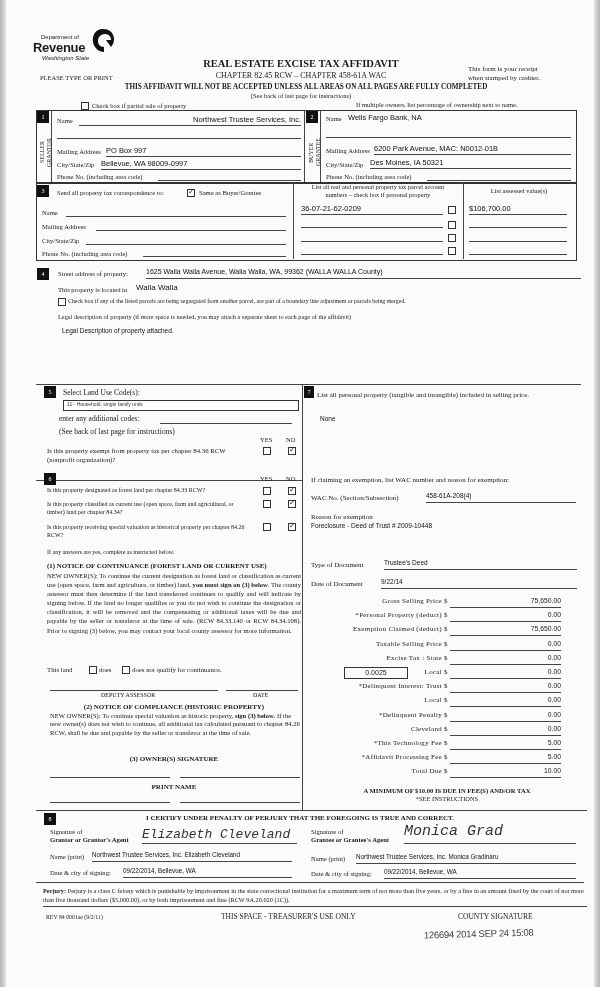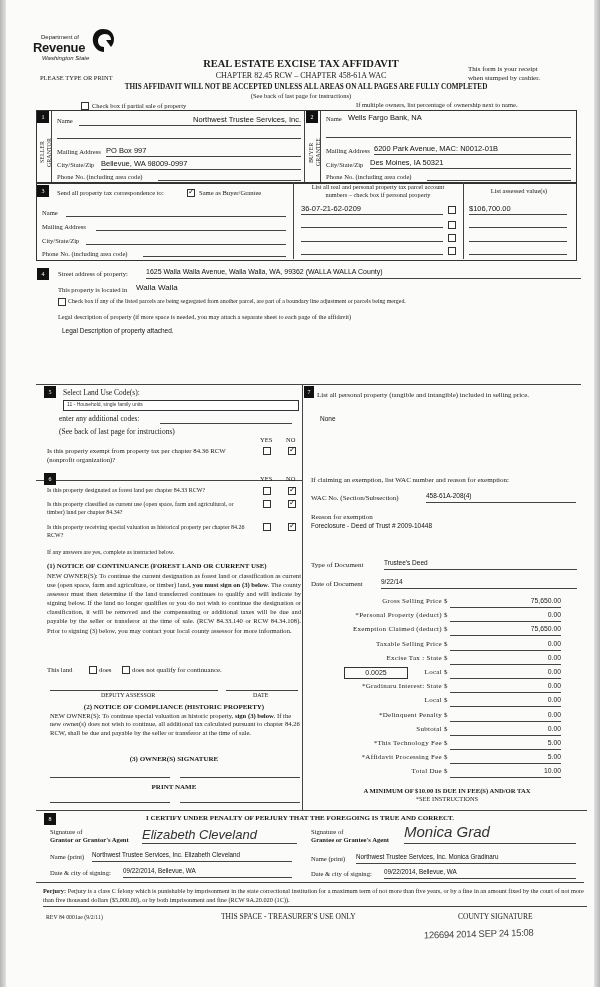--- a/index.html
+++ b/index.html
@@ -18,21 +18,21 @@
   .cb.checked::after{content:"\2713";position:absolute;left:0px;top:-3px;font-size:8px;color:#111;font-family:"DejaVu Sans",sans-serif;}
   .vtext{position:absolute;writing-mode:vertical-rl;transform:rotate(180deg);font-size:6px;text-align:center;line-height:7px;}
   .hline{position:absolute;height:0;border-top:0.8px solid #444;}
   .vline{position:absolute;width:0;border-left:0.8px solid #444;}
   .center{text-align:center;}
   .bold{font-weight:bold;}
   .amt-row{position:absolute;left:296px;width:290px;height:13px;}
   .amt-row .alabel{position:absolute;right:150px;top:0;font-size:7px;letter-spacing:0.3px;white-space:nowrap;}
   .amt-row .dollar{position:absolute;left:142px;top:0;font-size:7px;}
   .amt-row .aval{position:absolute;left:148px;width:111px;top:0;text-align:right;font-family:"Liberation Sans",sans-serif;font-size:6.8px;border-bottom:0.8px solid #444;height:10px;}
-  .sig{font-family:Liberation Sans, sans-serif;font-style:italic;color:#333;}
+  .sig{font-family:Liberation Mono, monospace;font-style:italic;color:#333;}
 </style>
 </head>
 <body>
 
 <div class="edge-l"></div>
 <div class="edge-r"></div>
 <div class="page">
 
   <div class="abs" style="left:27px;top:26px;width:100px;height:40px;text-align:right;">
     <div class="abs sans" style="left:8px;top:8px;font-size:6px;">Department of</div>
@@ -245,36 +245,36 @@
     <span class="dollar">$</span>
     <span class="aval">0.00</span>
   </div>
   <div class="abs box center sans" style="left:338px;top:667px;width:62px;height:10px;font-size:7px;line-height:10px;">0.0025</div>
   <div class="amt-row" style="top:668px;">
     <span class="alabel">Local</span>
     <span class="dollar">$</span>
     <span class="aval">0.00</span>
   </div>
   <div class="amt-row" style="top:682px;">
-    <span class="alabel">*Gradinaru Interest: State</span>
+    <span class="alabel">*Delinquent Interest: Trust</span>
     <span class="dollar">$</span>
     <span class="aval">0.00</span>
   </div>
   <div class="amt-row" style="top:696px;">
     <span class="alabel">Local</span>
     <span class="dollar">$</span>
     <span class="aval">0.00</span>
   </div>
   <div class="amt-row" style="top:711px;">
     <span class="alabel">*Delinquent Penalty</span>
     <span class="dollar">$</span>
     <span class="aval">0.00</span>
   </div>
   <div class="amt-row" style="top:725px;">
-    <span class="alabel">Subtotal</span>
+    <span class="alabel">Cleveland</span>
     <span class="dollar">$</span>
     <span class="aval">0.00</span>
   </div>
   <div class="amt-row" style="top:739px;">
     <span class="alabel">*This Technology Fee</span>
     <span class="dollar">$</span>
     <span class="aval">5.00</span>
   </div>
   <div class="amt-row" style="top:753px;">
     <span class="alabel">*Affidavit Processing Fee</span>

